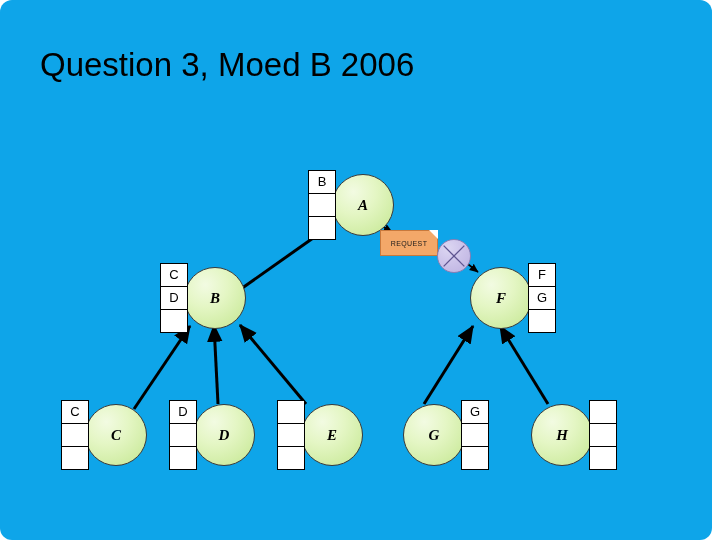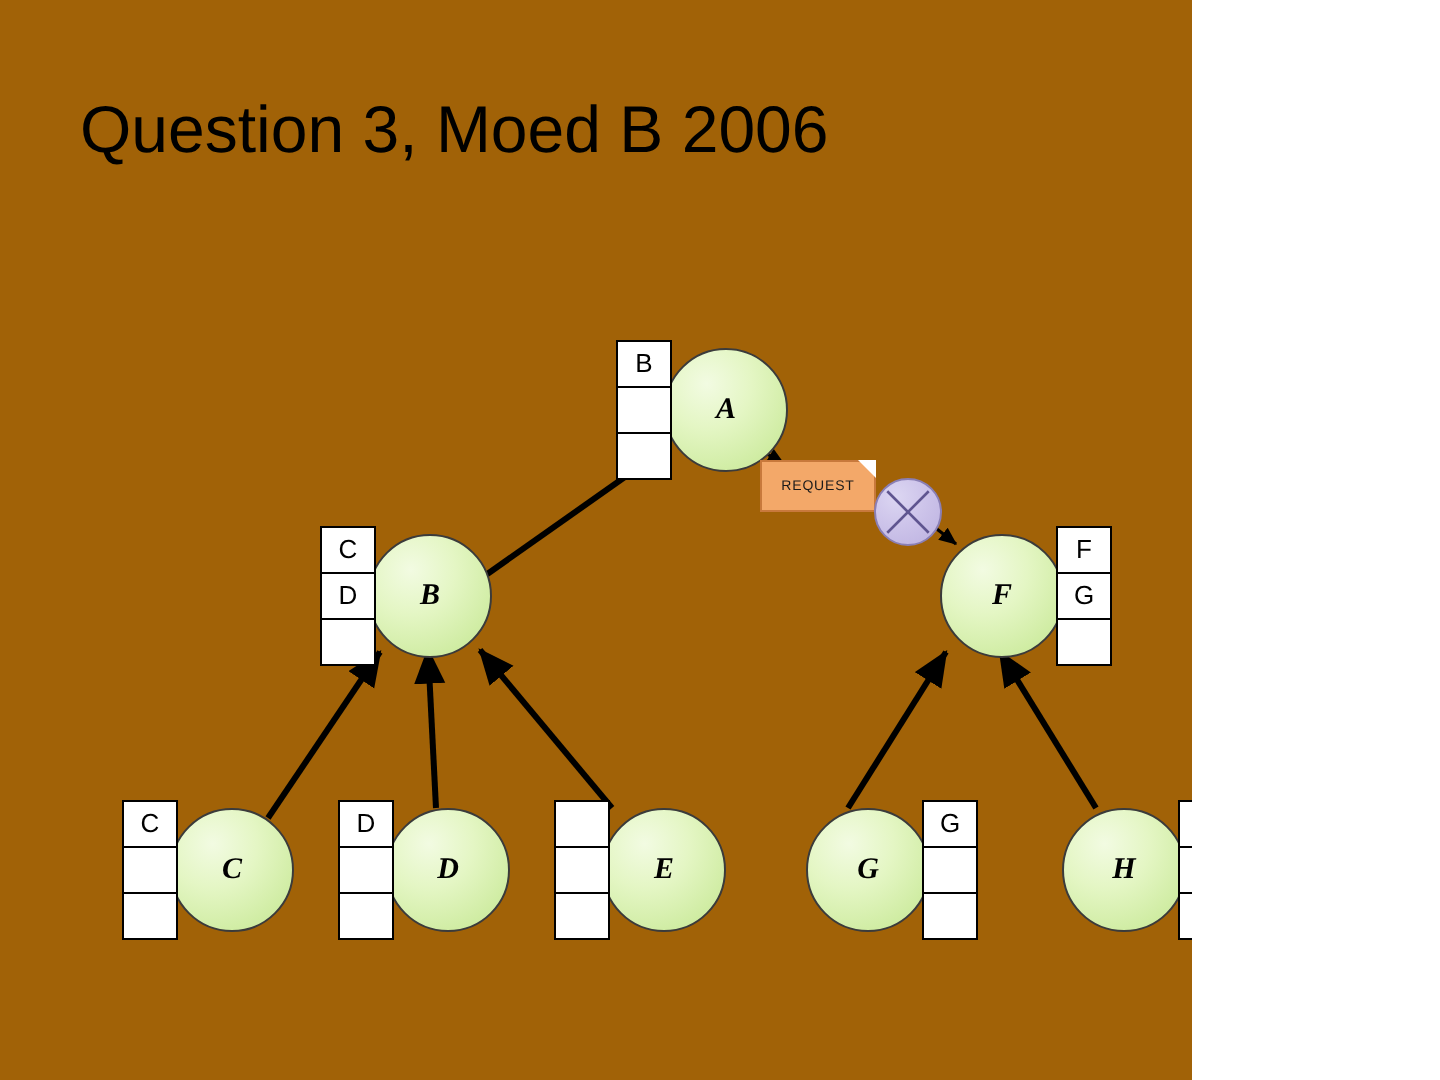--- a/index.html
+++ b/index.html
@@ -2,25 +2,26 @@
 <html><head>
 <meta charset="utf-8">
 <style>
   html, body {
     margin: 0;
     padding: 0;
     background: #ffffff;
   }
   #page {
     position: relative;
-    width: 596px;
+    width: 712px;
     height: 540px;
-    background: #a16207;
+    background: #0ea5e9;
     overflow: hidden;
     font-family: "Liberation Sans", sans-serif;
+    border-radius: 12px;
   }
   #title {
     position: absolute;
     left: 40px;
     top: 46px;
     font-size: 33px;
     font-weight: 400;
     color: #000000;
     letter-spacing: 0px;
     white-space: nowrap;

